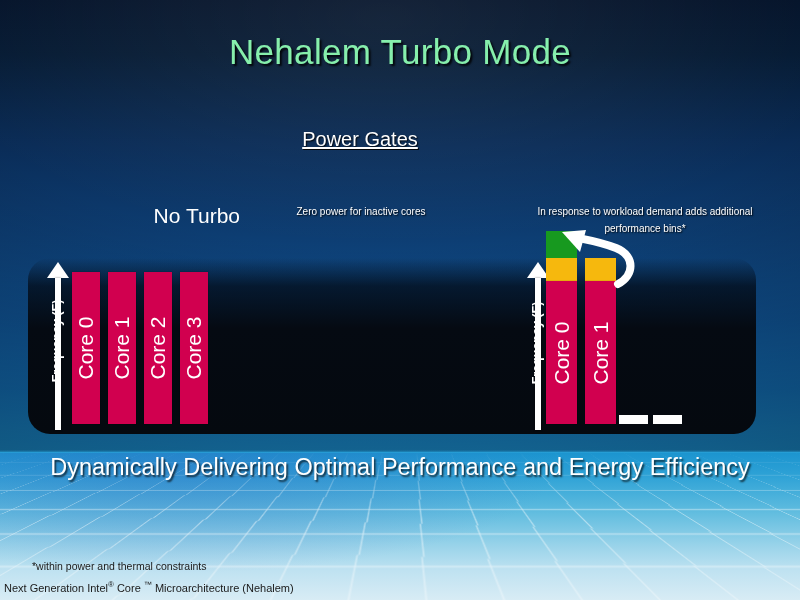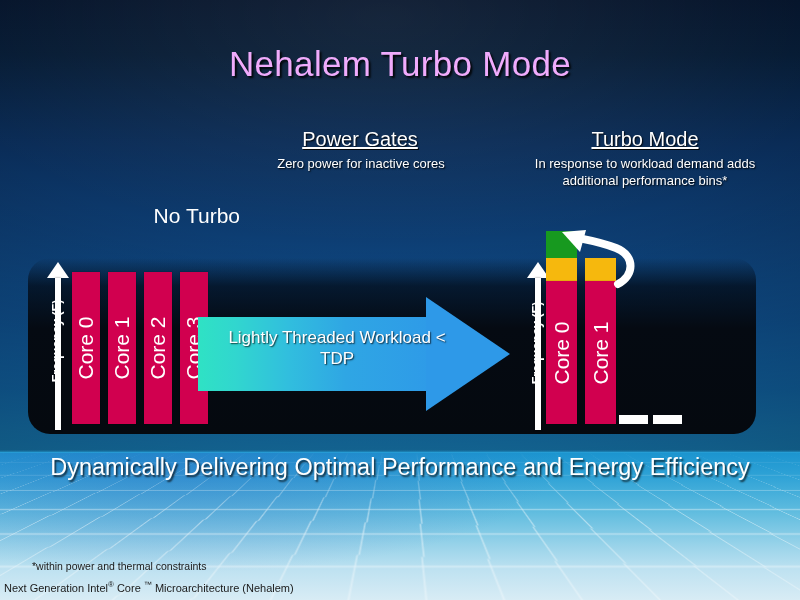--- a/index.html
+++ b/index.html
@@ -61,43 +61,44 @@
     opacity: 0.85;
   }
   .band-edge {
     position: absolute; left: 0; top: 450px; width: 800px; height: 3px;
     background: linear-gradient(180deg, rgba(26,138,201,0.0), rgba(40,160,215,0.9));
   }
 
   
   .title {
     position: absolute;
-    left: 0; top: 44px; width: 800px;
-    text-align: center;
-    color: #f0abfc;
+    left: 0; top: 32px; width: 800px;
+    text-align: center;
+    color: #86efac;
     font-size: 35px;
     letter-spacing: 0.3px;
     text-shadow: 2px 2px 2px rgba(0,0,0,0.85);
     white-space: nowrap;
   }
   .col-head {
     position: absolute;
     text-align: center;
     color: #ffffff;
     font-size: 20px;
     text-decoration: underline;
     text-shadow: 1px 1px 1.5px rgba(0,0,0,0.9);
   }
   .col-body {
     position: absolute;
     text-align: center;
     color: #ffffff;
-    font-size: 13px;
+    font-size: 10px;
     line-height: 17px;
     text-shadow: 1px 1px 1.5px rgba(0,0,0,0.9);
+    margin-top: 48px;
   }
   #pg-head { left: 250px; top: 128px; width: 220px; }
   #pg-body { left: 243px; top: 155px; width: 236px; }
   #tm-head { left: 530px; top: 128px; width: 230px; }
   #tm-body { left: 522px; top: 155px; width: 246px; }
 
   .no-turbo {
     position: absolute;
     left: 60px; top: 204px; width: 180px;
     text-align: right;
@@ -242,21 +243,20 @@
   <div class="bg-lower"></div>
   <div class="bg-lower-tint"></div>
   <div class="grid-perspective"></div>
   <div class="band-edge"></div>
 
   <div class="title">Nehalem Turbo Mode</div>
 
   <div class="col-head" id="pg-head">Power Gates</div>
   <div class="col-body" id="pg-body">Zero power for inactive cores</div>
 
-  <div class="col-head" id="tm-head">Turbo Mode</div>
   <div class="col-body" id="tm-body">In response to workload demand adds additional performance bins*</div>
 
   <div class="no-turbo">No Turbo</div>
 
   <div class="panel"></div>
 
   <div class="axis" id="axis-left">
     <div class="head"></div>
     <div class="shaft"></div>
     <div class="lab">Frequency (F)</div>
@@ -268,25 +268,20 @@
   <div class="bar" style="left:108px; top:272px; width:28px; height:152px;">
     <div class="blabel">Core 1</div>
   </div>
   <div class="bar" style="left:144px; top:272px; width:28px; height:152px;">
     <div class="blabel">Core 2</div>
   </div>
   <div class="bar" style="left:180px; top:272px; width:28px; height:152px;">
     <div class="blabel">Core 3</div>
   </div>
 
-  <div class="workload-arrow">
-    <div class="wa-body"></div>
-    <div class="wa-head"></div>
-    <div class="wa-text">Lightly Threaded Workload &lt; TDP</div>
-  </div>
 
   <div class="axis" id="axis-right">
     <div class="head"></div>
     <div class="shaft"></div>
     <div class="lab">Frequency (F)</div>
   </div>
 
   <div class="seg seg-green" style="left:546px; top:231px; width:31px; height:27px;"></div>
   <div class="seg seg-yellow" style="left:546px; top:258px; width:31px; height:23px;"></div>
   <div class="bar" style="left:546px; top:281px; width:31px; height:143px;">

